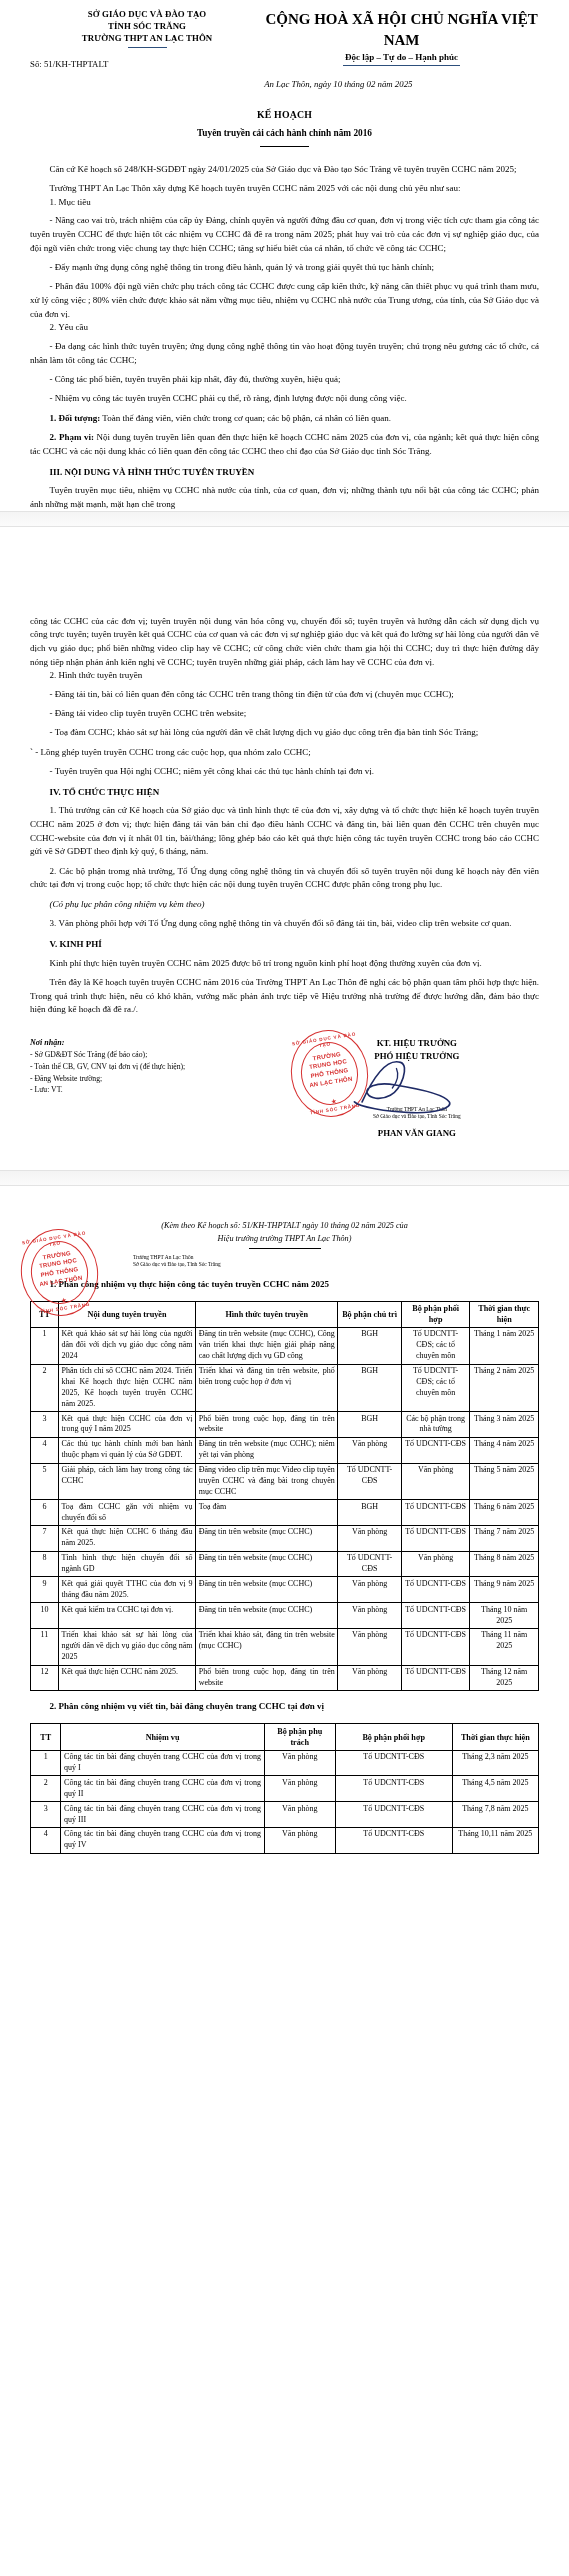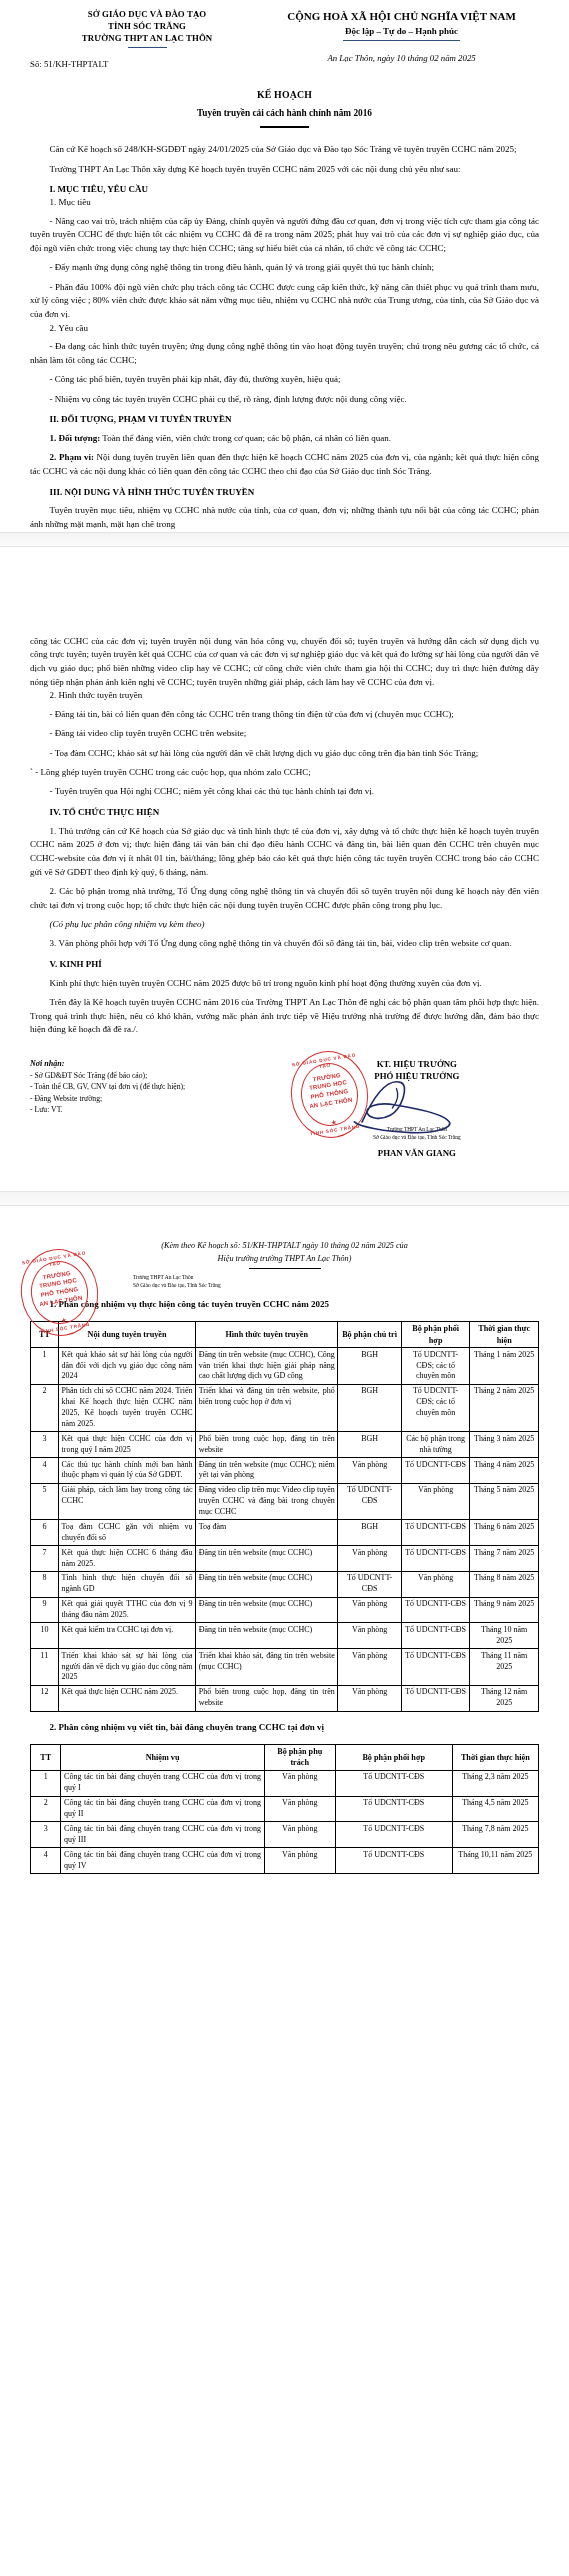--- a/index.html
+++ b/index.html
@@ -36,21 +36,21 @@
   .lh-left { width: 46%; text-align: center; }
   .lh-right { width: 54%; text-align: center; }
   .org-line {
     font-weight: bold;
     font-size: 8.8px;
     line-height: 1.36;
     letter-spacing: 0.1px;
   }
   .country-line {
     font-weight: bold;
-    font-size: 11px;
+    font-size: 15px;
     line-height: 1.36;
   }
   .motto {
     font-weight: bold;
     font-size: 9px;
     margin-top: 0.5px;
     display: inline-block;
     padding: 0 2.1px 1px 2.1px;
   }
   .rule-short {
@@ -63,21 +63,21 @@
   }
   .doc-no {
     margin-top: 10.3px;
     font-size: 8.8px;
     text-align: left;
   }
   .place-date {
     margin-top: 11.3px;
     font-style: italic;
     font-size: 8.8px;
-    text-align: center;
+    text-align: left;
   }
 
   
   .doc-title {
     text-align: center;
     font-weight: bold;
     font-size: 9.8px;
     margin-top: 17.5px;
     letter-spacing: 0.2px;
   }
@@ -249,32 +249,30 @@
     </div>
   </div>
 
   <div class="doc-title">KẾ HOẠCH</div>
   <div class="doc-subtitle">Tuyên truyền cải cách hành chính năm 2016</div>
   <div class="rule-title"></div>
 
   <p class="b" style="padding-top:15.5px">Căn cứ Kế hoạch số 248/KH-SGDĐT ngày 24/01/2025 của Sở Giáo dục và Đào tạo Sóc Trăng về tuyên truyền CCHC năm 2025;</p>
   <p class="b">Trường THPT An Lạc Thôn xây dựng Kế hoạch tuyên truyền CCHC năm 2025 với các nội dung chủ yếu như sau:</p>
 
-  <h2 class="sec">I. MỤC TIÊU, YÊU CẦU</h2>
   <h3 class="sub">1. Mục tiêu</h3>
   <p class="b">- Nâng cao vai trò, trách nhiệm của cấp ủy Đảng, chính quyền và người đứng đầu cơ quan, đơn vị trong việc tích cực tham gia công tác tuyên truyền CCHC để thực hiện tốt các nhiệm vụ CCHC đã đề ra trong năm 2025; phát huy vai trò của các đơn vị sự nghiệp giáo dục, của đội ngũ viên chức trong việc chung tay thực hiện CCHC; tăng sự hiểu biết của cá nhân, tổ chức về công tác CCHC;</p>
   <p class="b">- Đẩy mạnh ứng dụng công nghệ thông tin trong điều hành, quản lý và trong giải quyết thủ tục hành chính;</p>
   <p class="b">- Phấn đấu 100% đội ngũ viên chức phụ trách công tác CCHC được cung cấp kiến thức, kỹ năng cần thiết phục vụ quá trình tham mưu, xử lý công việc ; 80% viên chức được khảo sát nắm vững mục tiêu, nhiệm vụ CCHC nhà nước của Trung ương, của tỉnh, của Sở Giáo dục và của đơn vị.</p>
 
   <h3 class="sub">2. Yêu cầu</h3>
   <p class="b">- Đa dạng các hình thức tuyên truyền; ứng dụng công nghệ thông tin vào hoạt động tuyên truyền; chú trọng nêu gương các tổ chức, cá nhân làm tốt công tác CCHC;</p>
   <p class="b">- Công tác phổ biến, tuyên truyền phải kịp nhất, đầy đủ, thường xuyên, hiệu quả;</p>
   <p class="b">- Nhiệm vụ công tác tuyên truyền CCHC phải cụ thể, rõ ràng, định lượng được nội dung công việc.</p>
 
-  <h2 class="sec">II. ĐỐI TƯỢNG, PHẠM VI TUYÊN TRUYỀN</h2>
   <p class="b"><span class="inline-b">1. Đối tượng:</span><span> Toàn thể đảng viên, viên chức trong cơ quan; các bộ phận, cá nhân có liên quan.</span></p>
   <p class="b"><span class="inline-b">2. Phạm vi:</span><span> Nội dung tuyên truyền liên quan đến thực hiện kế hoạch CCHC năm 2025 của đơn vị, của ngành; kết quả thực hiện công tác CCHC và các nội dung khác có liên quan đến công tác CCHC theo chỉ đạo của Sở Giáo dục tỉnh Sóc Trăng.</span></p>
 
   <h2 class="sec">III. NỘI DUNG VÀ HÌNH THỨC TUYÊN TRUYỀN</h2>
   <p class="b">Tuyên truyền mục tiêu, nhiệm vụ CCHC nhà nước của tỉnh, của cơ quan, đơn vị; những thành tựu nổi bật của công tác CCHC; phản ánh những mặt mạnh, mặt hạn chế trong</p>
 </div>
 
 <div class="page-gap"></div>
 
 <div class="page">

